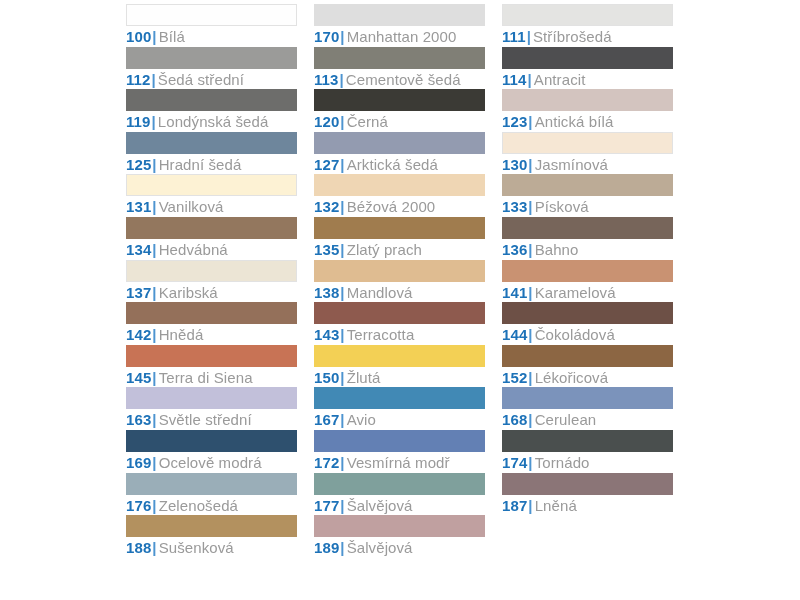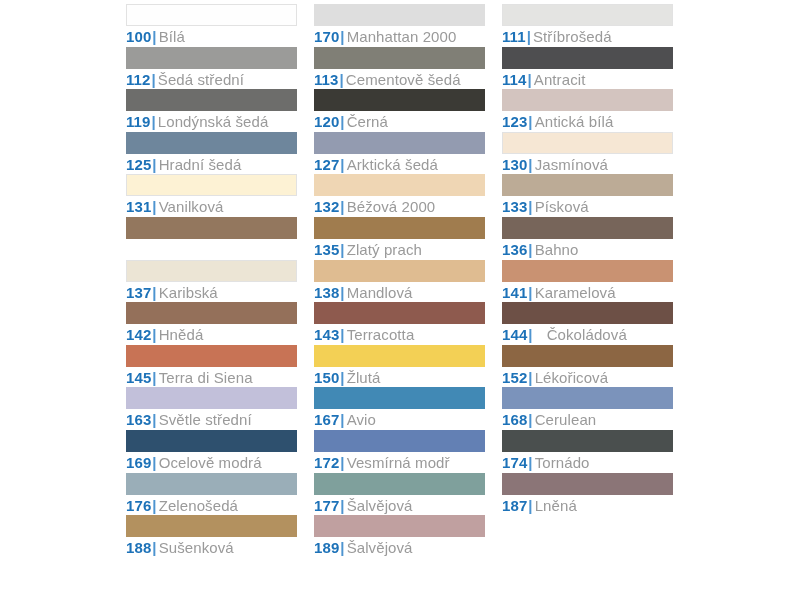--- a/index.html
+++ b/index.html
@@ -128,20 +128,21 @@
       <div class="swatch-cell">
         <div class="swatch-chip" style="background-color: rgb(239, 214, 180);"></div>
         <div class="swatch-label"><span class="swatch-code" style="color: rgb(29, 114, 184);">132</span><span class="swatch-sep" style="color: rgb(77, 148, 208);">|</span><span class="swatch-name" style="color: rgb(154, 154, 154);">Béžová 2000</span></div>
       </div>
       <div class="swatch-cell">
         <div class="swatch-chip" style="background-color: rgb(188, 171, 150);"></div>
         <div class="swatch-label"><span class="swatch-code" style="color: rgb(29, 114, 184);">133</span><span class="swatch-sep" style="color: rgb(77, 148, 208);">|</span><span class="swatch-name" style="color: rgb(154, 154, 154);">Písková</span></div>
       </div>
       <div class="swatch-cell">
         <div class="swatch-chip" style="background-color: rgb(147, 119, 94);"></div>
+        <div class="swatch-label"><span class="swatch-code" style="color: rgb(29, 114, 184);">134</span><span class="swatch-sep" style="color: rgb(77, 148, 208);">|</span><span class="swatch-name" style="color: rgb(154, 154, 154);">Hedvábná</span></div>
       </div>
       <div class="swatch-cell">
         <div class="swatch-chip" style="background-color: rgb(160, 124, 78);"></div>
         <div class="swatch-label"><span class="swatch-code" style="color: rgb(29, 114, 184);">135</span><span class="swatch-sep" style="color: rgb(77, 148, 208);">|</span><span class="swatch-name" style="color: rgb(154, 154, 154);">Zlatý prach</span></div>
       </div>
       <div class="swatch-cell">
         <div class="swatch-chip" style="background-color: rgb(119, 101, 90);"></div>
         <div class="swatch-label"><span class="swatch-code" style="color: rgb(29, 114, 184);">136</span><span class="swatch-sep" style="color: rgb(77, 148, 208);">|</span><span class="swatch-name" style="color: rgb(154, 154, 154);">Bahno</span></div>
       </div>
       <div class="swatch-cell">
@@ -159,21 +160,21 @@
       <div class="swatch-cell">
         <div class="swatch-chip" style="background-color: rgb(148, 112, 90);"></div>
         <div class="swatch-label"><span class="swatch-code" style="color: rgb(29, 114, 184);">142</span><span class="swatch-sep" style="color: rgb(77, 148, 208);">|</span><span class="swatch-name" style="color: rgb(154, 154, 154);">Hnědá</span></div>
       </div>
       <div class="swatch-cell">
         <div class="swatch-chip" style="background-color: rgb(142, 90, 78);"></div>
         <div class="swatch-label"><span class="swatch-code" style="color: rgb(29, 114, 184);">143</span><span class="swatch-sep" style="color: rgb(77, 148, 208);">|</span><span class="swatch-name" style="color: rgb(154, 154, 154);">Terracotta</span></div>
       </div>
       <div class="swatch-cell">
         <div class="swatch-chip" style="background-color: rgb(109, 80, 70);"></div>
-        <div class="swatch-label"><span class="swatch-code" style="color: rgb(29, 114, 184);">144</span><span class="swatch-sep" style="color: rgb(77, 148, 208);">|</span><span class="swatch-name" style="color: rgb(154, 154, 154); margin-left: 12px;">Čokoládová</span></div>
+        <div class="swatch-label"><span class="swatch-code" style="color: rgb(29, 114, 184);">144</span><span class="swatch-sep" style="color: rgb(77, 148, 208);">|</span><span class="swatch-name" style="color: rgb(154, 154, 154);">Čokoládová</span></div>
       </div>
       <div class="swatch-cell">
         <div class="swatch-chip" style="background-color: rgb(200, 115, 85);"></div>
         <div class="swatch-label"><span class="swatch-code" style="color: rgb(29, 114, 184);">145</span><span class="swatch-sep" style="color: rgb(77, 148, 208);">|</span><span class="swatch-name" style="color: rgb(154, 154, 154);">Terra di Siena</span></div>
       </div>
       <div class="swatch-cell">
         <div class="swatch-chip" style="background-color: rgb(243, 208, 85);"></div>
         <div class="swatch-label"><span class="swatch-code" style="color: rgb(29, 114, 184);">150</span><span class="swatch-sep" style="color: rgb(77, 148, 208);">|</span><span class="swatch-name" style="color: rgb(154, 154, 154);">Žlutá</span></div>
       </div>
       <div class="swatch-cell">

